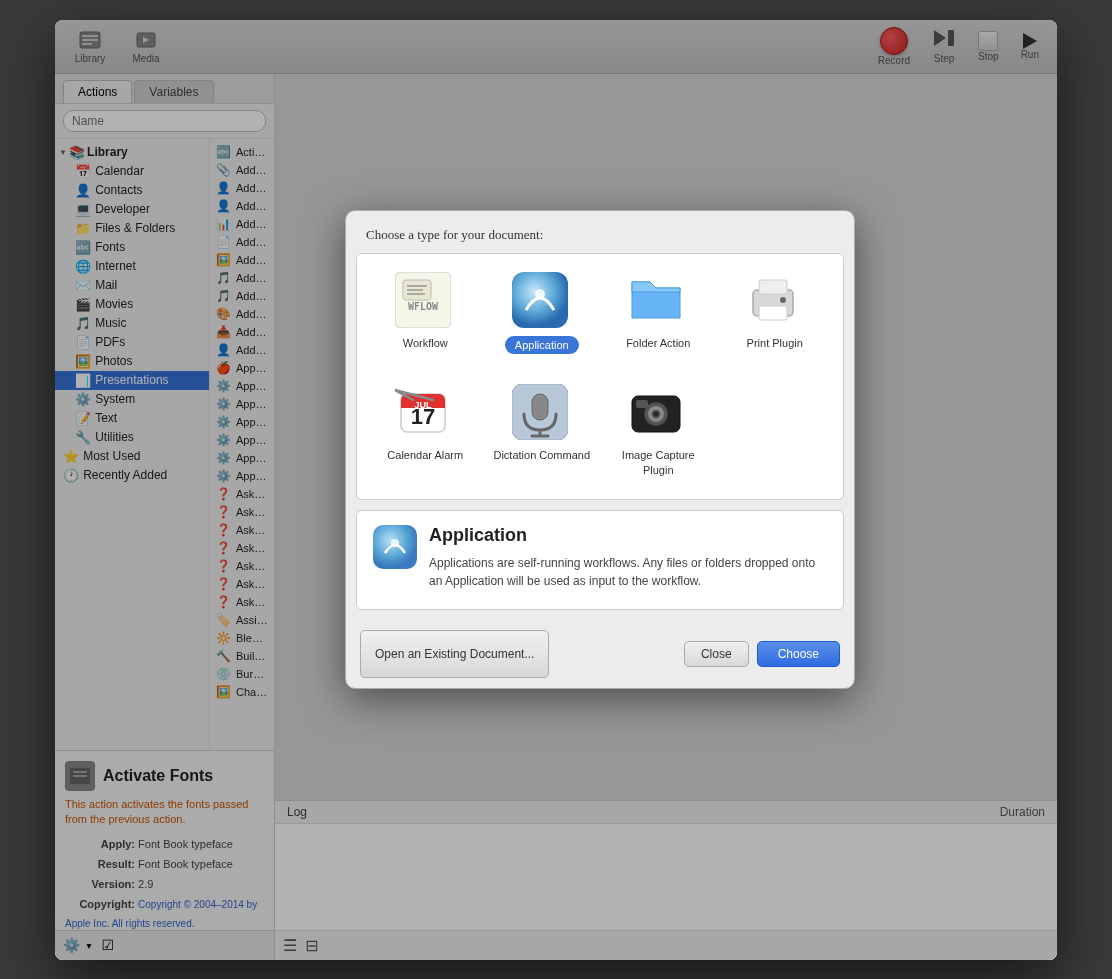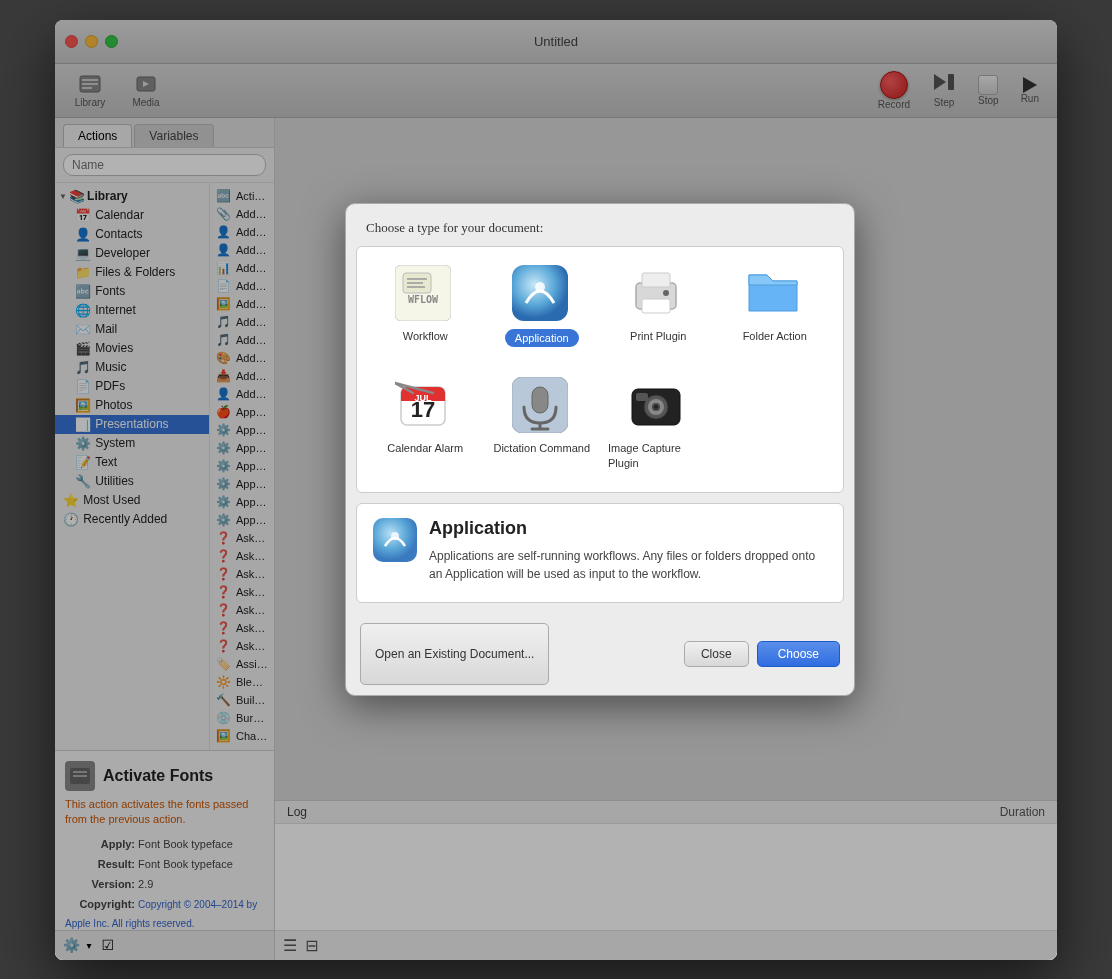--- a/index.html
+++ b/index.html
@@ -399,20 +399,21 @@
       width: 60px;
       height: 60px;
       display: flex;
       align-items: center;
       justify-content: flex-start;
       font-size: 44px;
     }
     .modal-item-label {
       font-size: 11px;
       color: #333;
+      text-align: center;
       line-height: 1.3;
     }
 
     .modal-desc {
       margin: 10px;
       background: #fff;
       border: 1px solid #ccc;
       border-radius: 6px;
       padding: 14px 16px;
       display: flex;
@@ -442,21 +443,21 @@
     }
 
     .modal-footer {
       display: flex;
       align-items: center;
       padding: 10px 14px;
       gap: 8px;
     }
     .modal-footer-open {
       flex: 0;
-      padding: 23px 14px;
+      padding: 16px 14px;
       background: linear-gradient(to bottom, #f0f0f0, #d8d8d8);
       border: 1px solid #aaa;
       border-radius: 5px;
       cursor: pointer;
       font-size: 12px;
       color: #333;
       white-space: nowrap;
     }
     .modal-footer-spacer { flex: 1; }
     .modal-footer-close {
@@ -499,28 +500,20 @@
       border-top: 8px solid transparent;
       border-bottom: 8px solid transparent;
       border-left: 14px solid #333;
     }
   </style>
 </head>
 <body>
 
 <div class="window">
 
-  <div class="title-bar">
-    <div class="traffic-lights">
-      <div class="traffic-light tl-close"></div>
-      <div class="traffic-light tl-min"></div>
-      <div class="traffic-light tl-max"></div>
-    </div>
-    <span class="title-text">Untitled</span>
-  </div>
 
   <div class="toolbar">
     <div class="toolbar-btn">
       <div class="toolbar-icon">
         <svg width="24" height="24" viewBox="0 0 24 24" fill="none">
           <rect x="2" y="4" width="20" height="16" rx="2" fill="#888" stroke="#666" stroke-width="1"></rect>
           <rect x="4" y="7" width="16" height="2" fill="#ccc"></rect>
           <rect x="4" y="11" width="16" height="2" fill="#ccc"></rect>
           <rect x="4" y="15" width="10" height="2" fill="#ccc"></rect>
         </svg>
@@ -872,36 +865,36 @@
     <rect width="56" height="56" rx="12" fill="url(#ag)"></rect>
     <path d="M14,38 Q28,14 42,38" stroke="white" stroke-width="3" fill="none"></path>
     <circle cx="28" cy="22" r="5" fill="white" opacity="0.85"></circle>
   </svg>
     </div>
     <span class="modal-item-label">Application</span>
   </div>
           <div class="modal-item">
     <div class="modal-item-icon">
       <svg width="56" height="56" viewBox="0 0 56 56">
+    <path d="M4,20 L4,46 L52,46 L52,16 L28,16 L22,10 L4,10 Z" fill="#66b4f5" stroke="#4a9de0" stroke-width="1"></path>
+    <path d="M4,10 L22,10 L28,16 L52,16 L52,20 L4,20 Z" fill="#88c8f8" stroke="#4a9de0" stroke-width="1"></path>
+  </svg>
+    </div>
+    <span class="modal-item-label">Folder Action</span>
+  </div>
+          <div class="modal-item">
+    <div class="modal-item-icon">
+      <svg width="56" height="56" viewBox="0 0 56 56">
     <rect x="8" y="18" width="40" height="26" rx="4" fill="#d8d8d8" stroke="#aaa" stroke-width="1.5"></rect>
     <rect x="14" y="8" width="28" height="14" rx="2" fill="#eeeeee" stroke="#ccc" stroke-width="1"></rect>
     <rect x="14" y="34" width="28" height="14" rx="2" fill="white" stroke="#ccc" stroke-width="1"></rect>
     <circle cx="38" cy="28" r="3" fill="#666"></circle>
   </svg>
     </div>
     <span class="modal-item-label">Print Plugin</span>
-  </div>
-          <div class="modal-item">
-    <div class="modal-item-icon">
-      <svg width="56" height="56" viewBox="0 0 56 56">
-    <path d="M4,20 L4,46 L52,46 L52,16 L28,16 L22,10 L4,10 Z" fill="#66b4f5" stroke="#4a9de0" stroke-width="1"></path>
-    <path d="M4,10 L22,10 L28,16 L52,16 L52,20 L4,20 Z" fill="#88c8f8" stroke="#4a9de0" stroke-width="1"></path>
-  </svg>
-    </div>
-    <span class="modal-item-label">Folder Action</span>
   </div>
           <div class="modal-item">
     <div class="modal-item-icon">
       <svg width="56" height="56" viewBox="0 0 56 56">
     <rect x="6" y="10" width="44" height="38" rx="6" fill="white" stroke="#ccc" stroke-width="1.5"></rect>
     <rect x="6" y="10" width="44" height="14" rx="6" fill="#e03030"></rect>
     <rect x="6" y="18" width="44" height="6" fill="#e03030"></rect>
     <text x="28" y="40" text-anchor="middle" font-size="22" font-weight="bold" fill="#222" font-family="Arial">17</text>
     <text x="28" y="24" text-anchor="middle" font-size="9" font-weight="bold" fill="white" font-family="Arial">JUL</text>
     <line x="18" y1="6" x2="18" y2="16" stroke="#888" stroke-width="2.5" stroke-linecap="round"></line>

